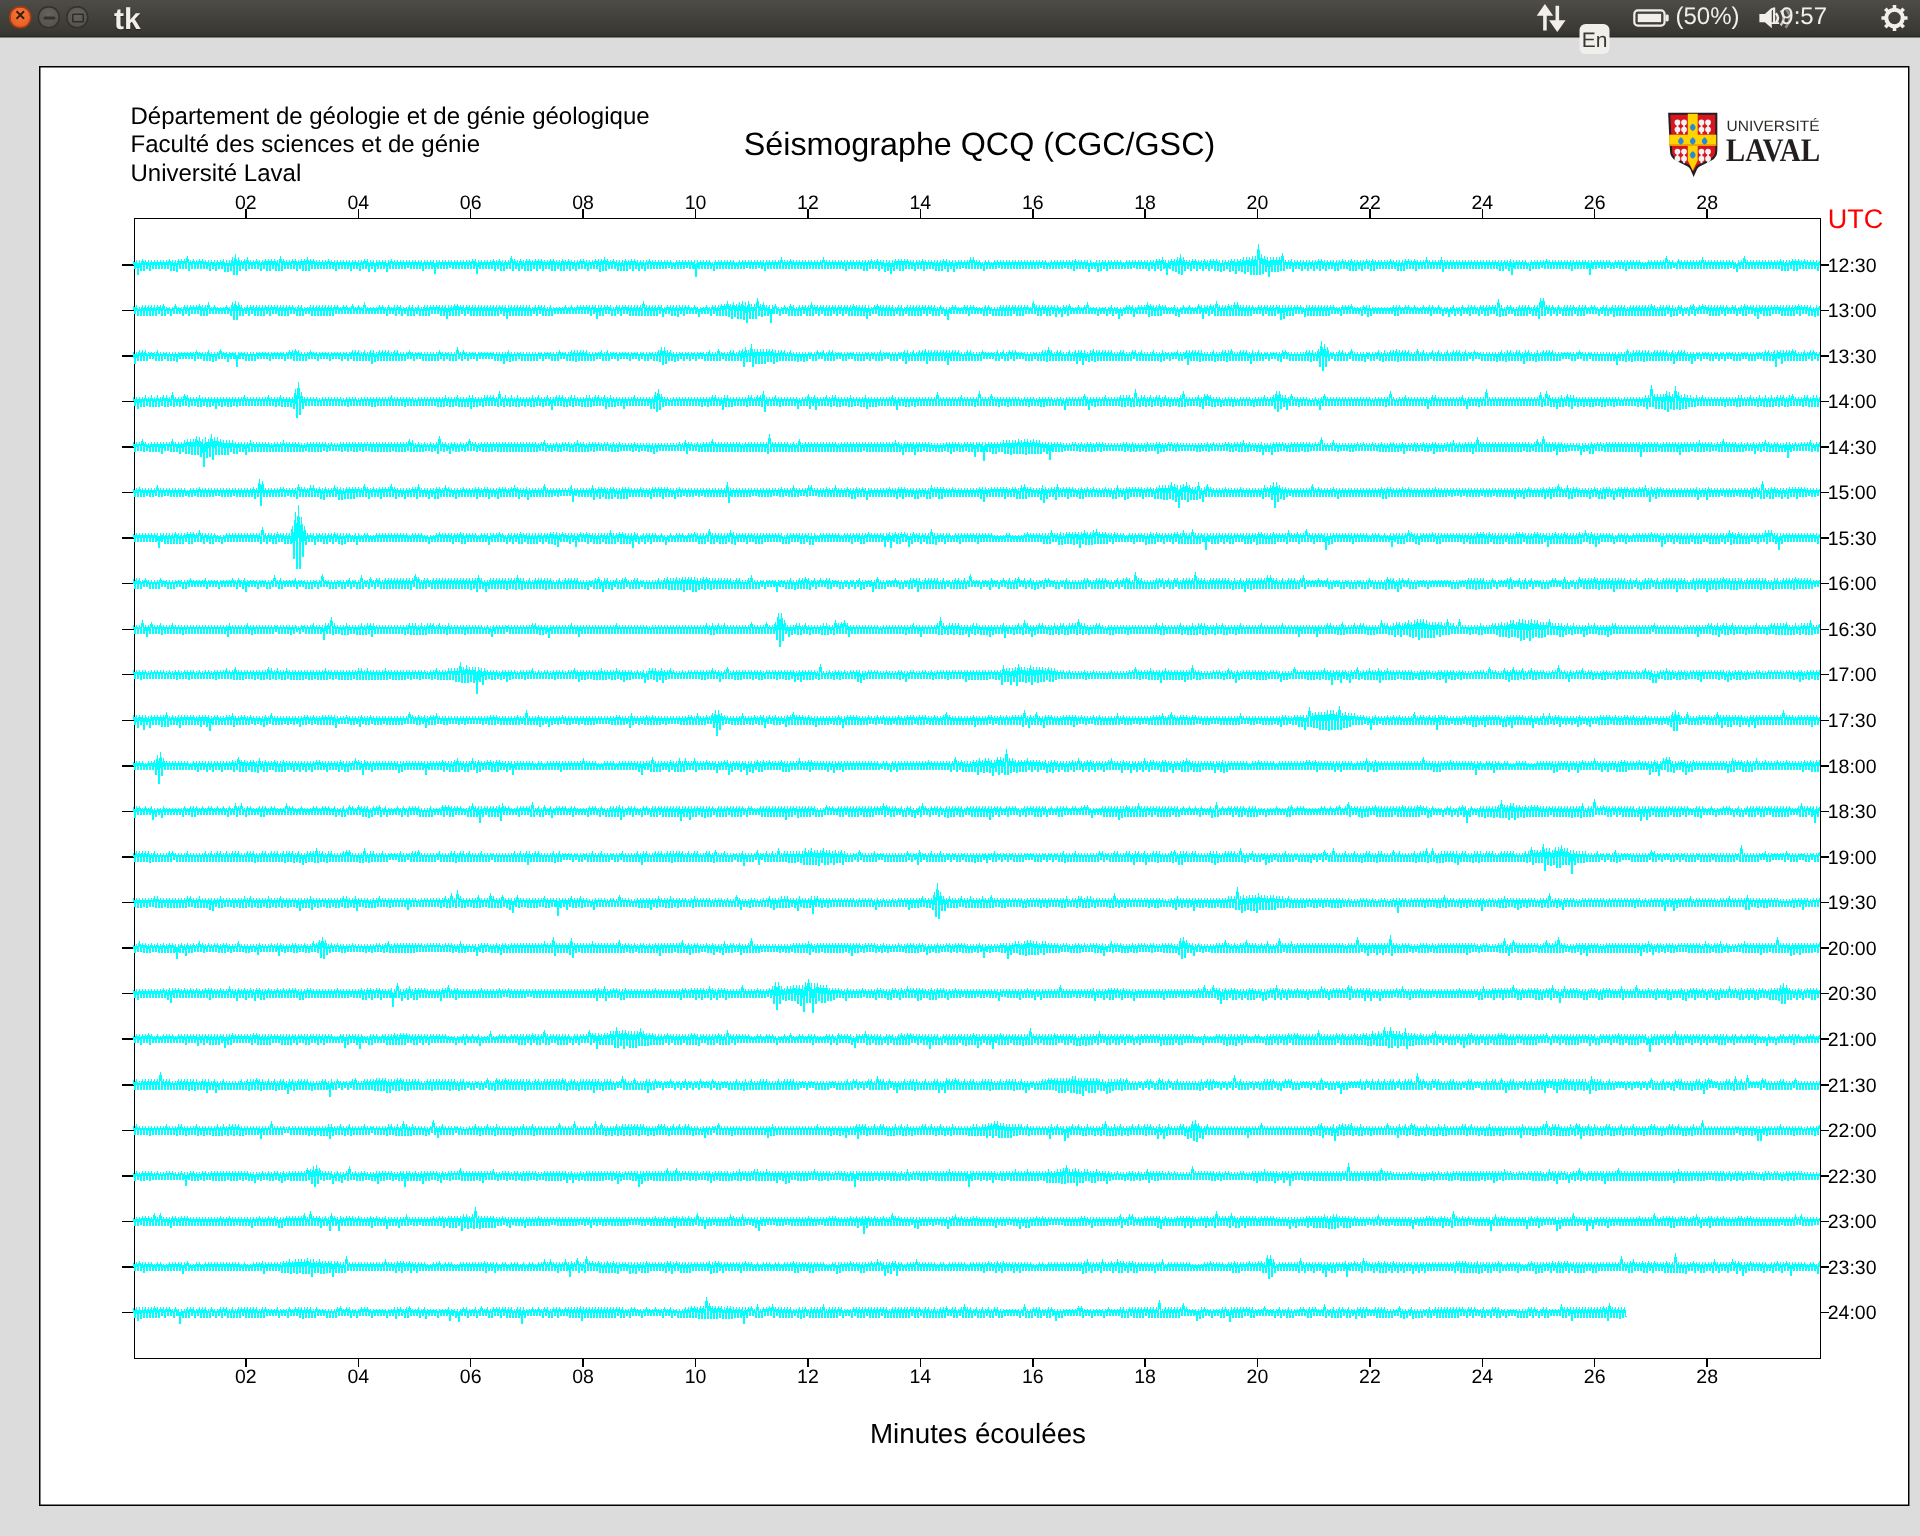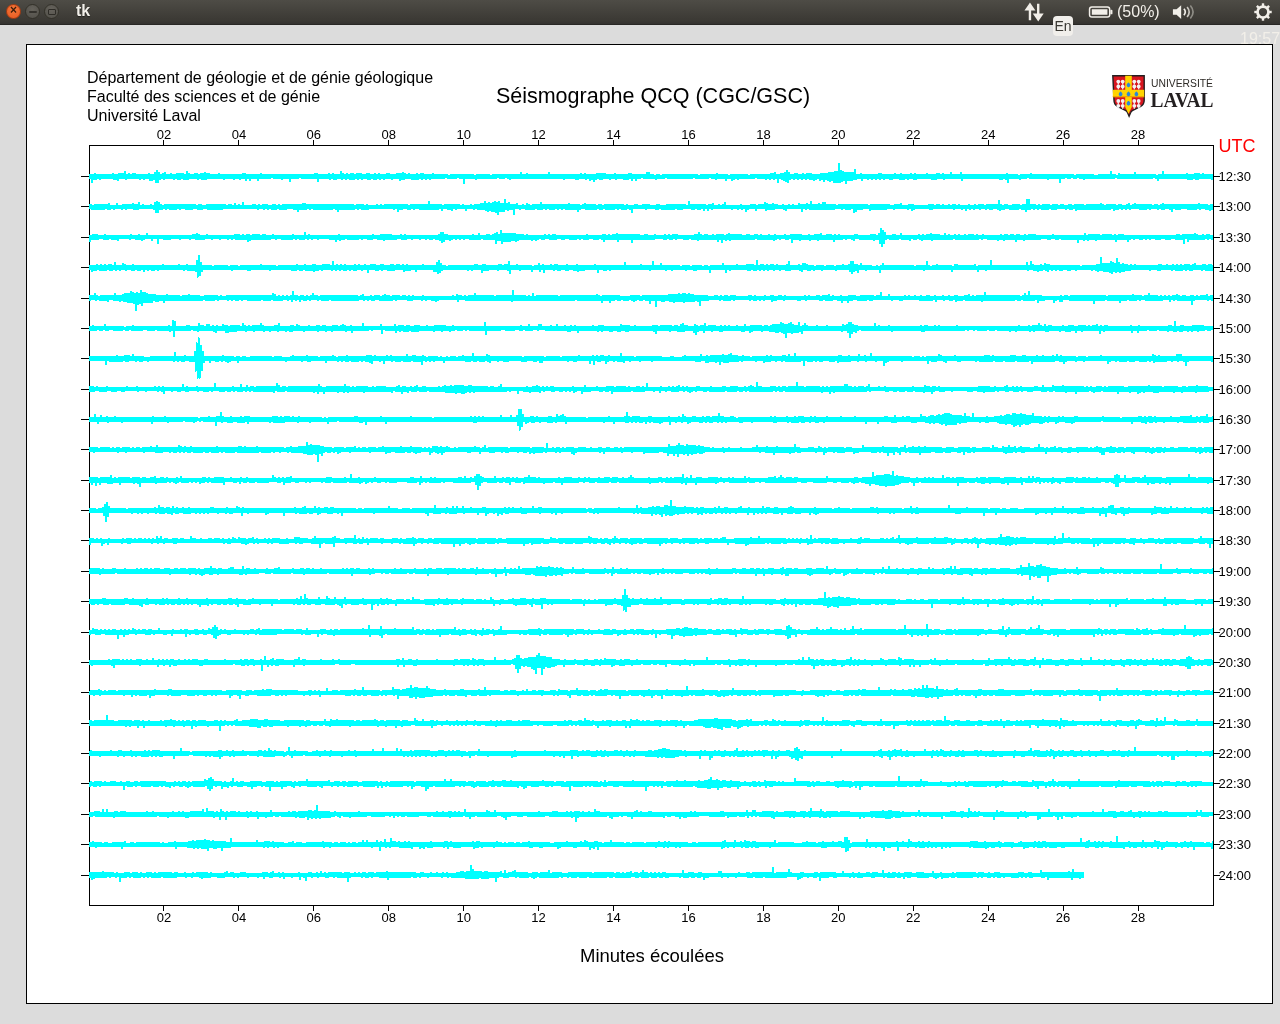--- a/index.html
+++ b/index.html
@@ -3,21 +3,21 @@
 <style>
 html,body{margin:0;padding:0;width:1280px;height:1024px;overflow:hidden;
 font-family:"Liberation Sans",sans-serif;background:#dcdcdc;}
 #bar{position:absolute;left:0;top:0;width:1280px;height:24px;
 background:linear-gradient(#4e4c46,#3b3934 85%,#343230);border-bottom:1px solid #282724;}
 .btn{position:absolute;top:4px;width:15px;height:15px;border-radius:50%;box-sizing:border-box;}
 #close{left:6px;background:radial-gradient(circle at 50% 35%,#f4793c,#e8571e);border:1px solid #a83c12;}
 #mini{left:25px;background:radial-gradient(circle at 50% 35%,#66635c,#504e48);border:1px solid #333129;}
 #maxi{left:44px;background:radial-gradient(circle at 50% 35%,#66635c,#504e48);border:1px solid #333129;}
 .sym{position:absolute;color:#3a1c0a;font-weight:bold;}
-#title{position:absolute;left:76px;top:2px;color:#f2efe9;font-size:16px;font-weight:bold;
+#title{position:absolute;left:76px;top:2px;color:#f2efe9;font-size:20px;font-weight:bold;
 text-shadow:0 1px 1px #20201c;}
 .rt{position:absolute;top:1px;height:22px;line-height:22px;color:#f2efe9;font-size:16px;}
 #panel{position:absolute;left:26px;top:44px;width:1245px;height:958px;background:#fff;
 border:1px solid #000;}
 text{fill:#000;}
 .ax{font-size:13px;}
 .utc{font-size:18px;fill:#ff0000;}
 .hdr{font-size:16px;}
 .ttl{font-size:21.5px;}
 .xlab{font-size:18.5px;}
@@ -43,21 +43,21 @@
     <rect x="4" y="9" width="17" height="6" fill="#f2efe9"></rect>
     <rect x="24.2" y="9.5" width="2.3" height="5" rx="1" fill="#f2efe9"></rect>
   </svg>
   <div class="rt" style="left:1117px;">(50%)</div>
   <svg class="rt" style="left:1170px;" width="26" height="24" viewBox="0 0 26 24">
     <path d="M2 9 h4 l5 -4.5 v15 l-5 -4.5 h-4 Z" fill="#f2efe9"></path>
     <path d="M14 8.5 q3 3.5 0 7" stroke="#f2efe9" stroke-width="1.8" fill="none"></path>
     <path d="M17.5 6.5 q4.5 5.5 0 11" stroke="#c9c6bf" stroke-width="1.8" fill="none"></path>
     <path d="M21 5 q6 7 0 14" stroke="#8f8d86" stroke-width="1.8" fill="none"></path>
   </svg>
-  <div class="rt" style="left:1240px;margin-top:27px;">19:57</div>
+  <div class="rt" style="left:1178px;">19:57</div>
   <svg class="rt" style="left:1252px;" width="22" height="24" viewBox="0 0 22 24">
     <g stroke="#f2efe9" fill="none">
       <circle cx="11" cy="12" r="6" stroke-width="3"></circle>
       <g stroke-width="2.6">
         <line x1="11" y1="2.5" x2="11" y2="6"></line>
           <line x1="11" y1="18" x2="11" y2="21.5"></line>
         <line x1="1.5" y1="12" x2="5" y2="12"></line>
           <line x1="17" y1="12" x2="20.5" y2="12"></line>
         <line x1="4.3" y1="5.3" x2="6.8" y2="7.8"></line>
           <line x1="15.2" y1="16.2" x2="17.7" y2="18.7"></line>

